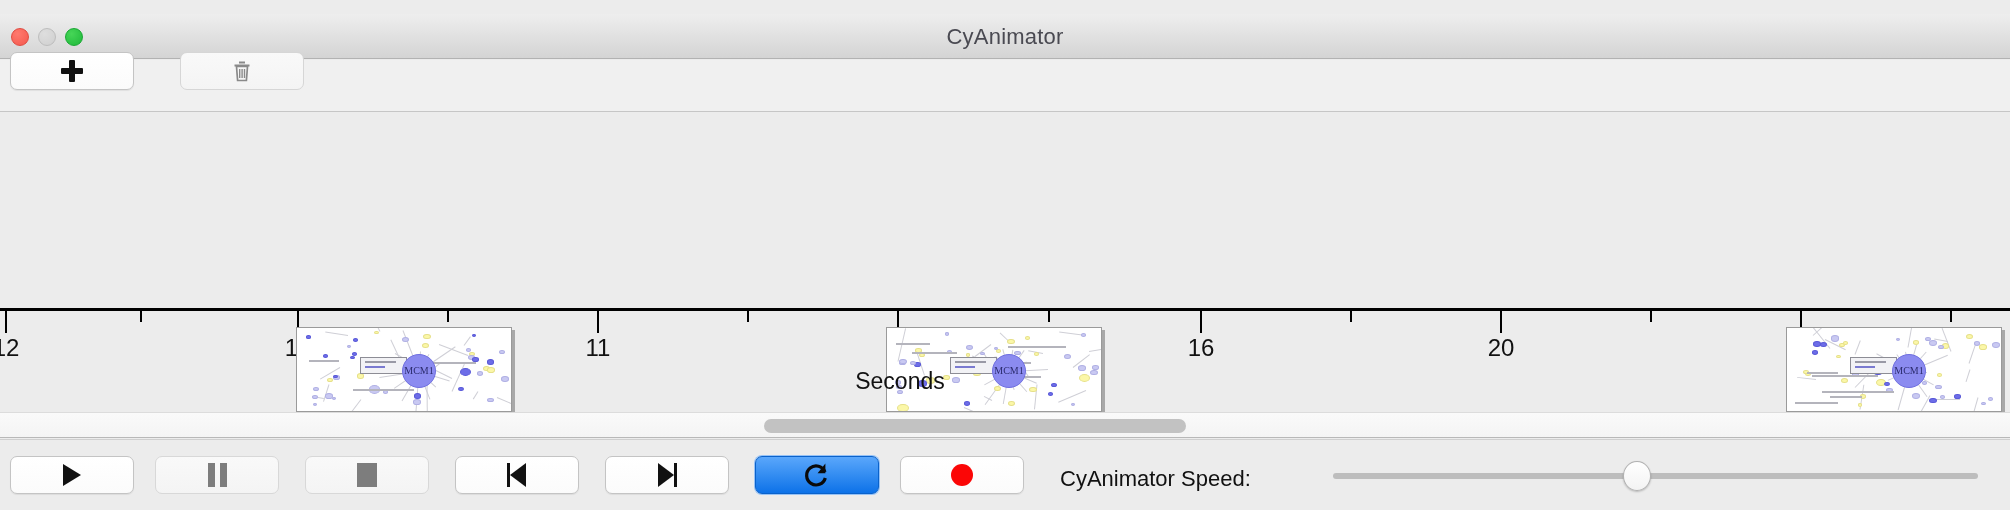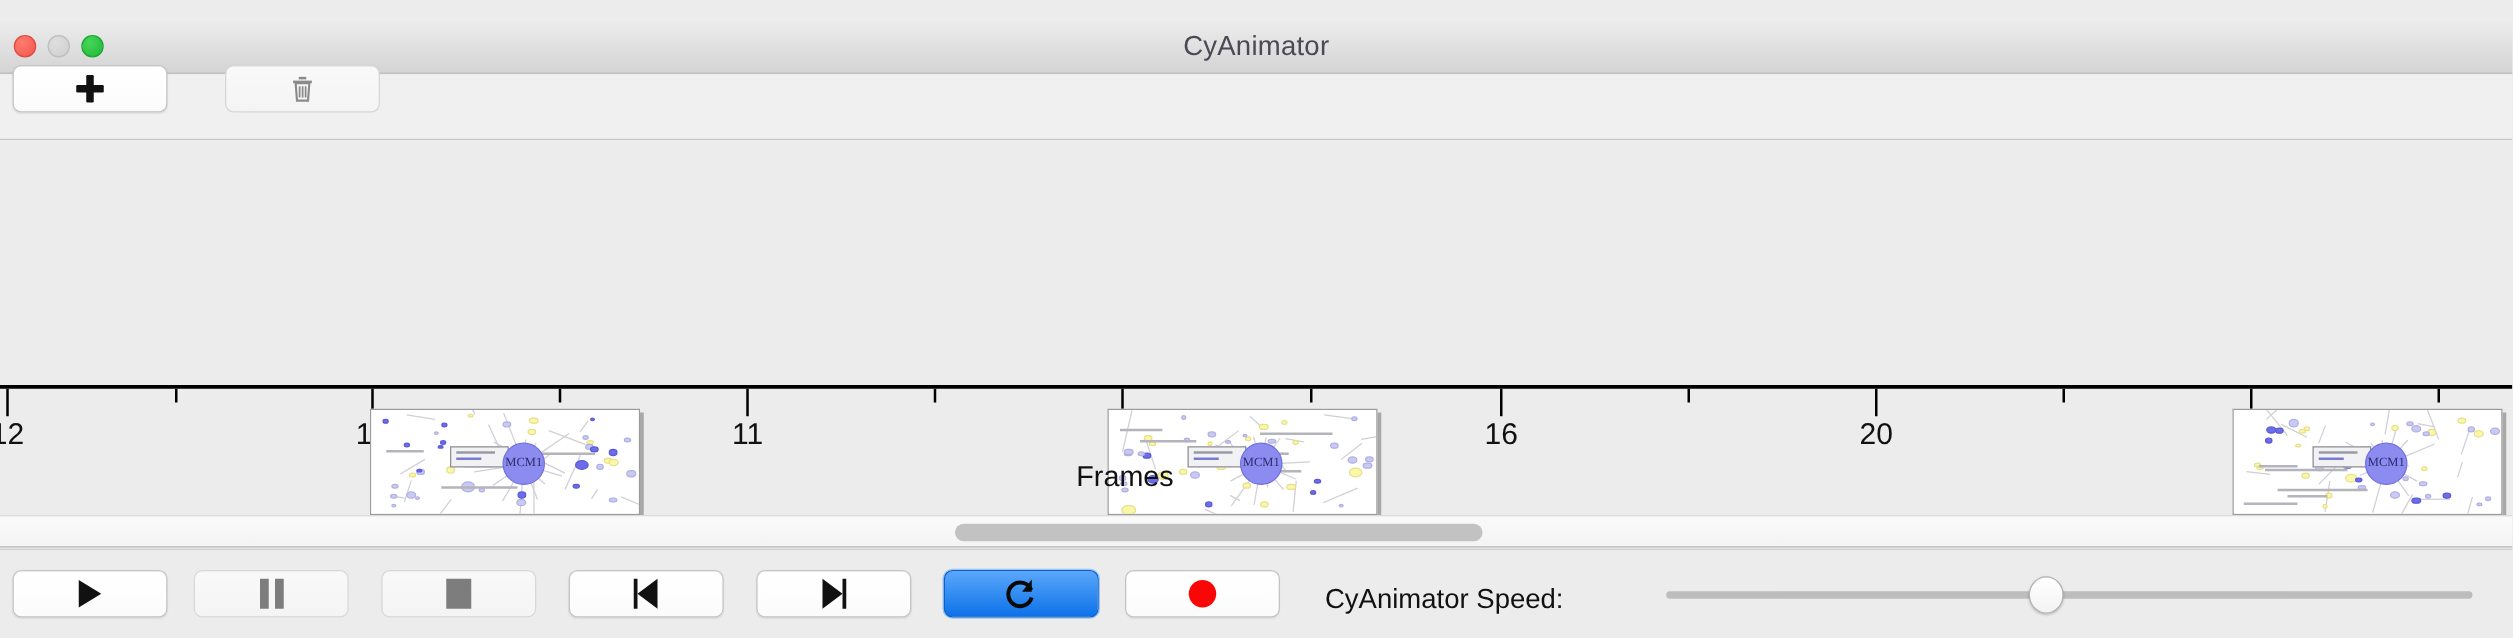--- a/index.html
+++ b/index.html
@@ -535,21 +535,21 @@
             <div class="tipbox" style="left: 62.64px; top: 28.9px; width: 47.52px; height: 17px;">
               <i style="width:70%"></i>
               <i class="b" style="width:45%"></i>
             </div>
             <div class="arrow" style="left: 109.08px; top: 38.675px;"></div>
             <div class="hub" style="width: 34px; height: 34px; left: 105.04px; top: 25.5px; font-size: 10px;">MCM1</div>
           </div>
         </div>
       </div>
     <div class="axis-title">
-      <span class="inner">Frames</span>
+      <span class="inner">Seconds</span>
     </div>
   </div>
 
   <div class="hscroll">
     <div class="thumb" style="left: 763.8px; width: 422.1px;"></div>
   </div>
 
   <div class="controls">
 
     <div class="cbtn" style="left:10px;">

